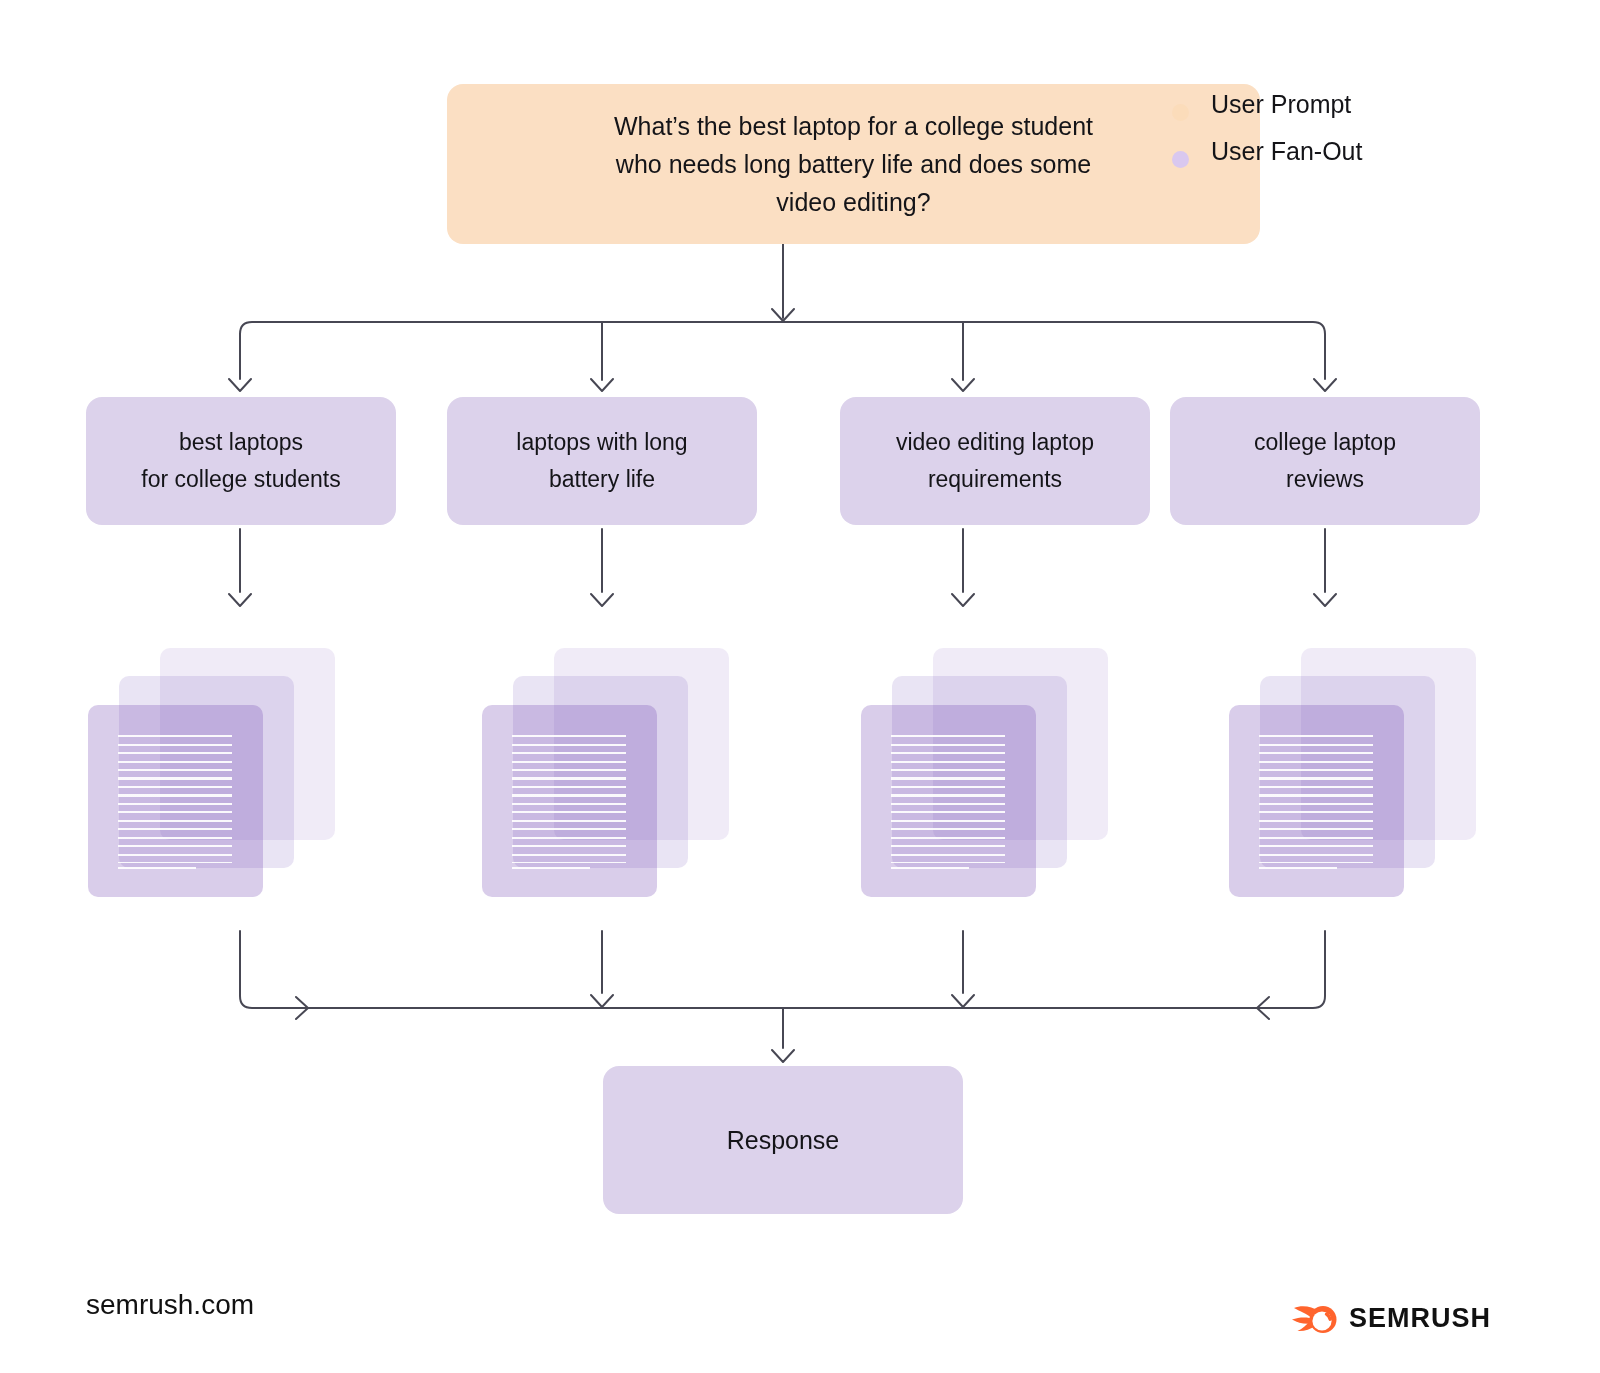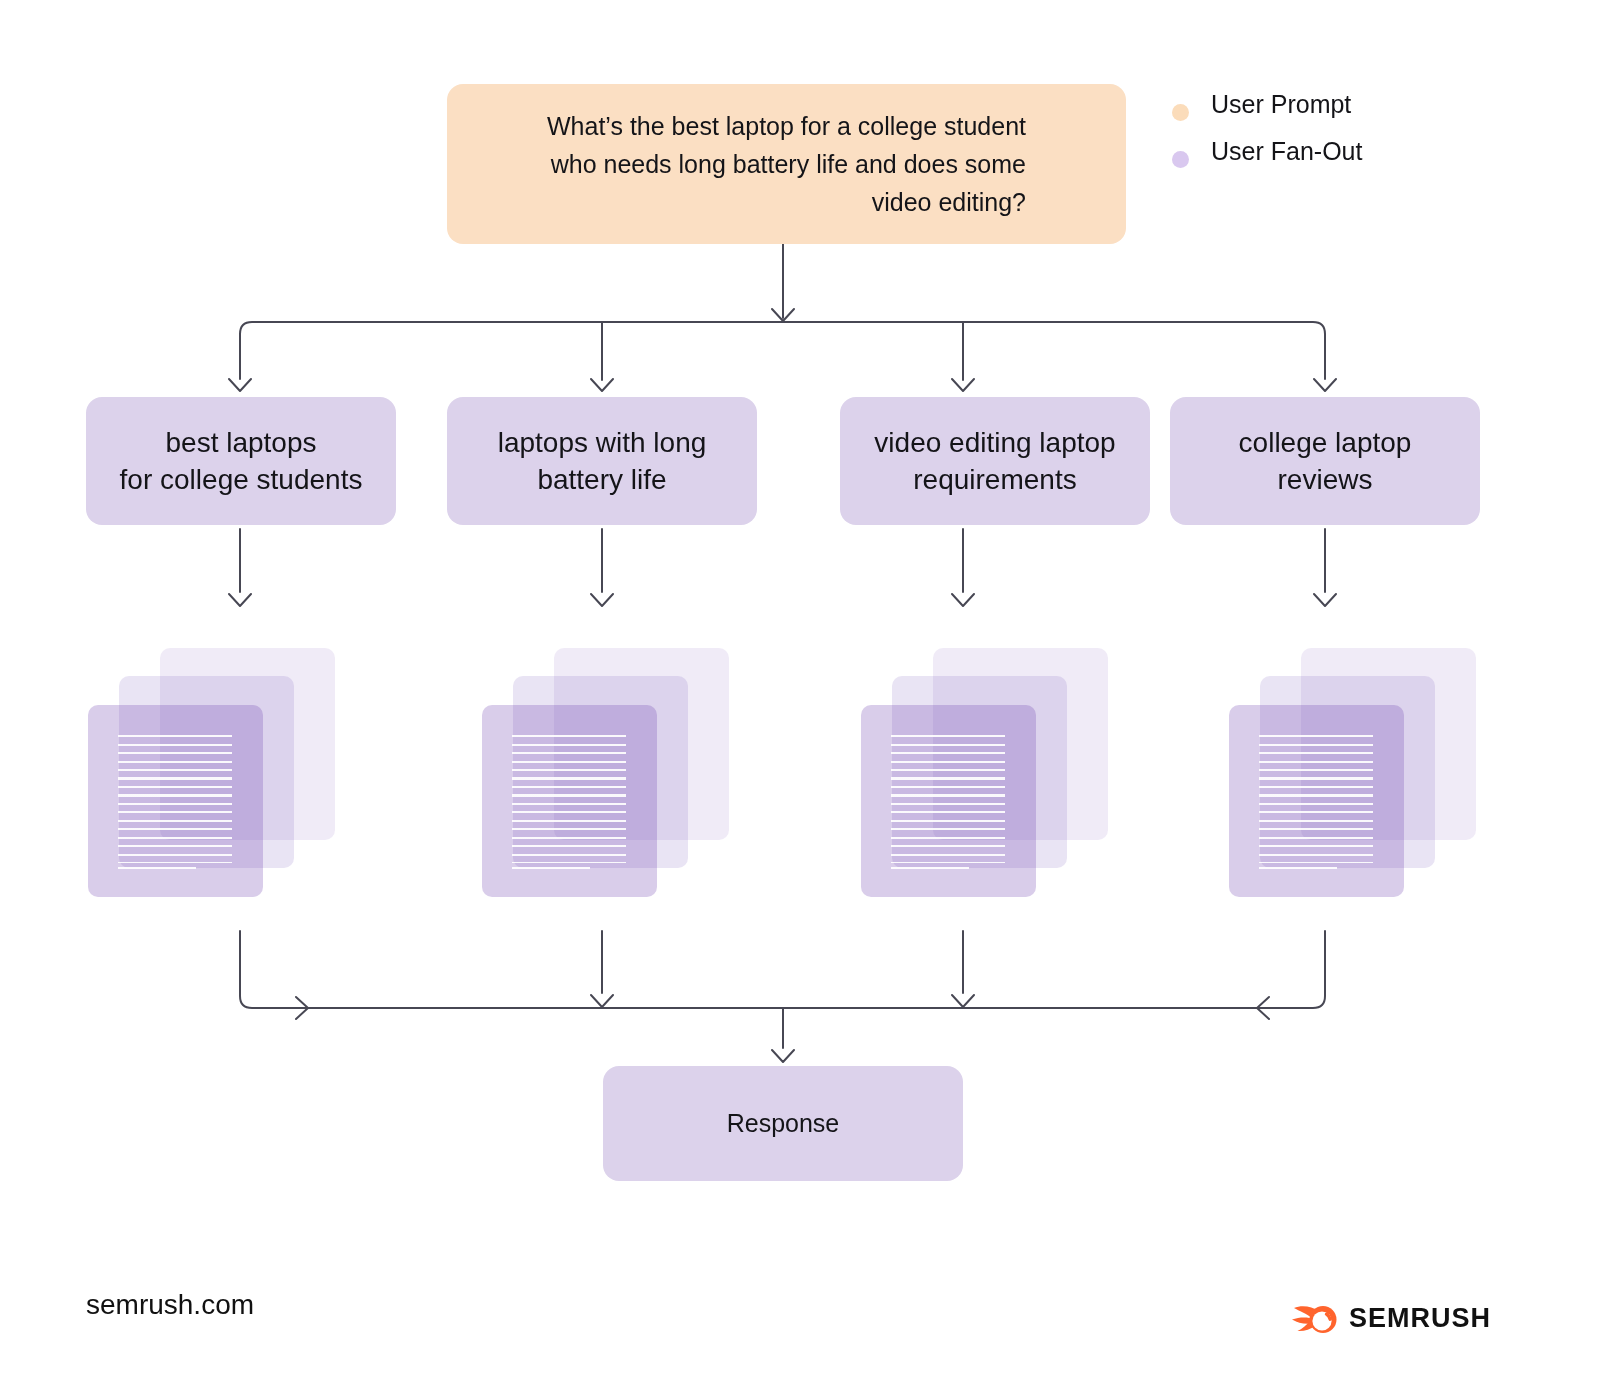--- a/index.html
+++ b/index.html
@@ -4,29 +4,29 @@
 <style>
   html,body{margin:0;padding:0;background:#ffffff;}
   #canvas{
     position:relative;width:1600px;height:1373px;background:#ffffff;overflow:hidden;
     font-family:"Liberation Sans",sans-serif;color:#141418;
   }
   .node{
     position:absolute;border-radius:16px;display:flex;align-items:center;justify-content:center;
     text-align:center;
   }
-  .node .label{white-space:pre-line;line-height:37px;font-size:28px;color:#141418;}
-  #prompt-box{left:447px;top:84px;width:679px;height:160px;text-align:right;}
+  .node .label{white-space:pre-line;line-height:37px;font-size:23px;color:#141418;}
+  #prompt-box{left:447px;top:84px;width:813px;height:160px;}
   #prompt-box .label{font-size:25px;line-height:38px;}
   .qbox{top:397px;width:310px;height:128px;}
   #q1{left:86px;}
   #q2{left:447px;}
   #q3{left:840px;}
   #q4{left:1170px;}
-  #response-box{left:603px;top:1066px;width:360px;height:115px;}
+  #response-box{left:603px;top:1066px;width:360px;height:148px;}
   #response-box .label{font-size:25px;}
 
   
   #legend{position:absolute;left:1172px;top:88px;}
   .legend-row{display:flex;align-items:flex-end;height:33px;margin-bottom:14px;}
   .legend-dot{width:17px;height:17px;border-radius:50%;margin-right:22px;flex:none;}
   .legend-label{font-size:25px;line-height:33px;}
 
   
   .stack{position:absolute;top:648px;width:247px;height:250px;}

